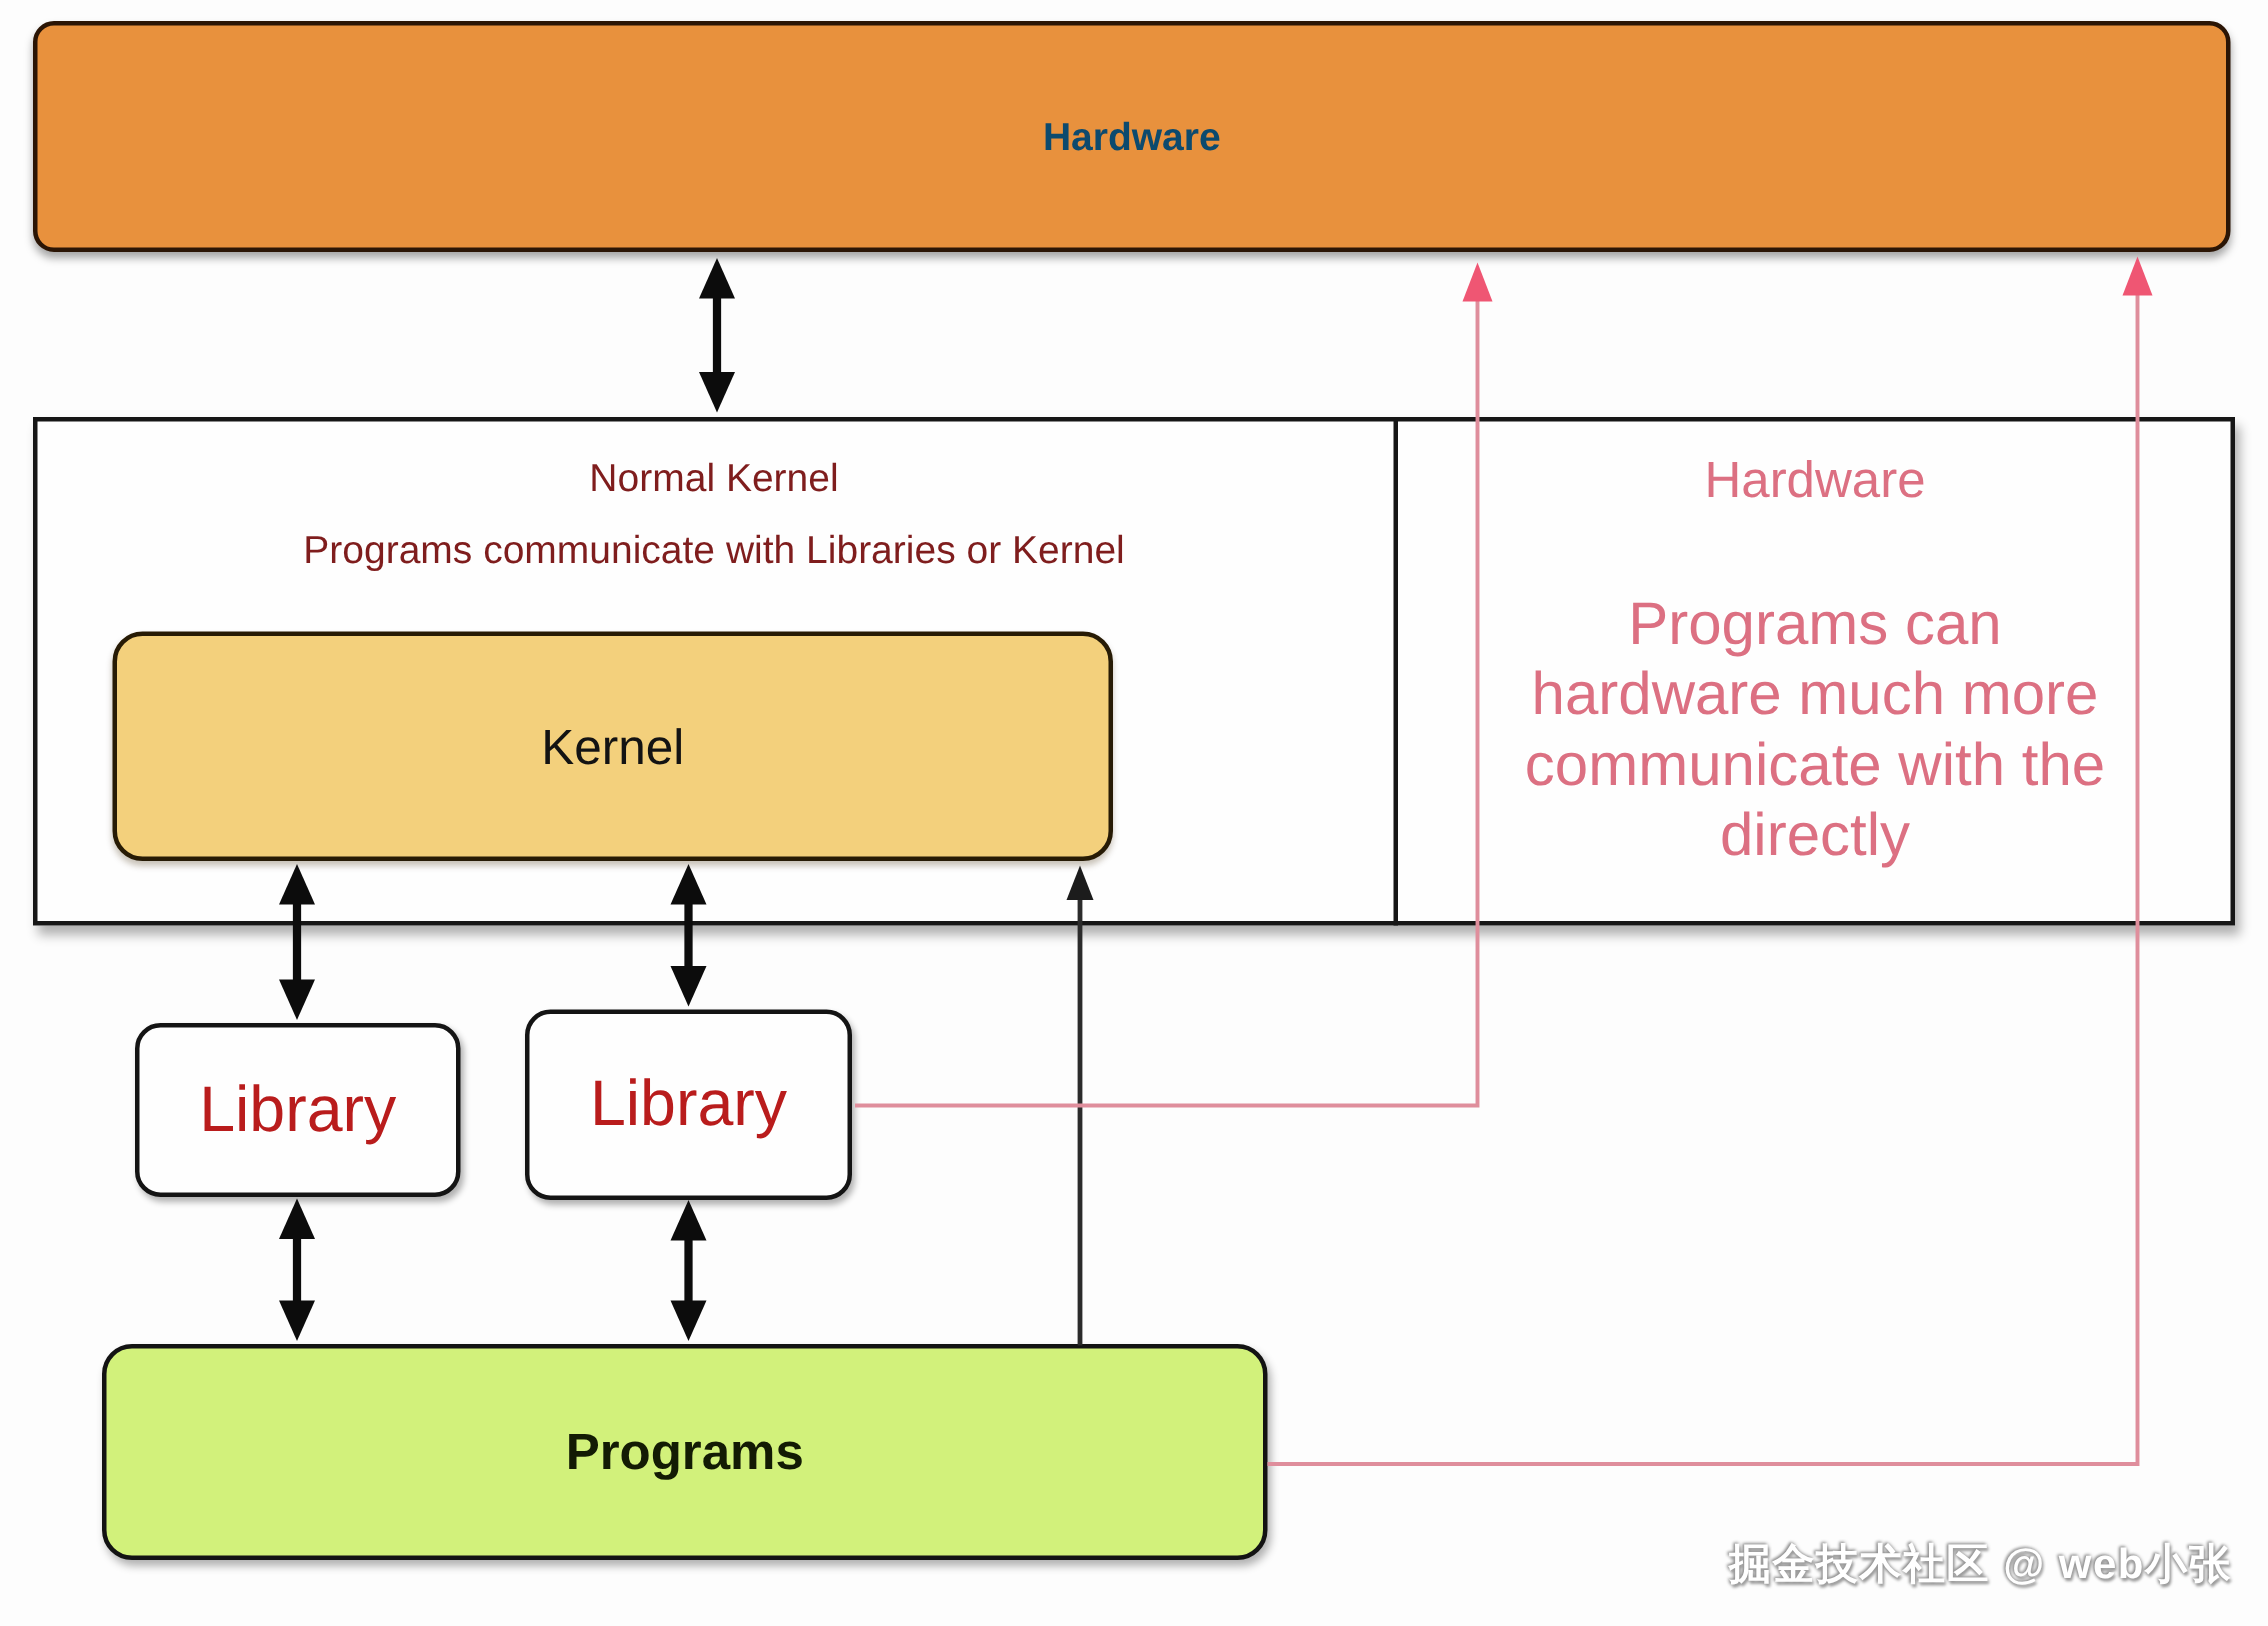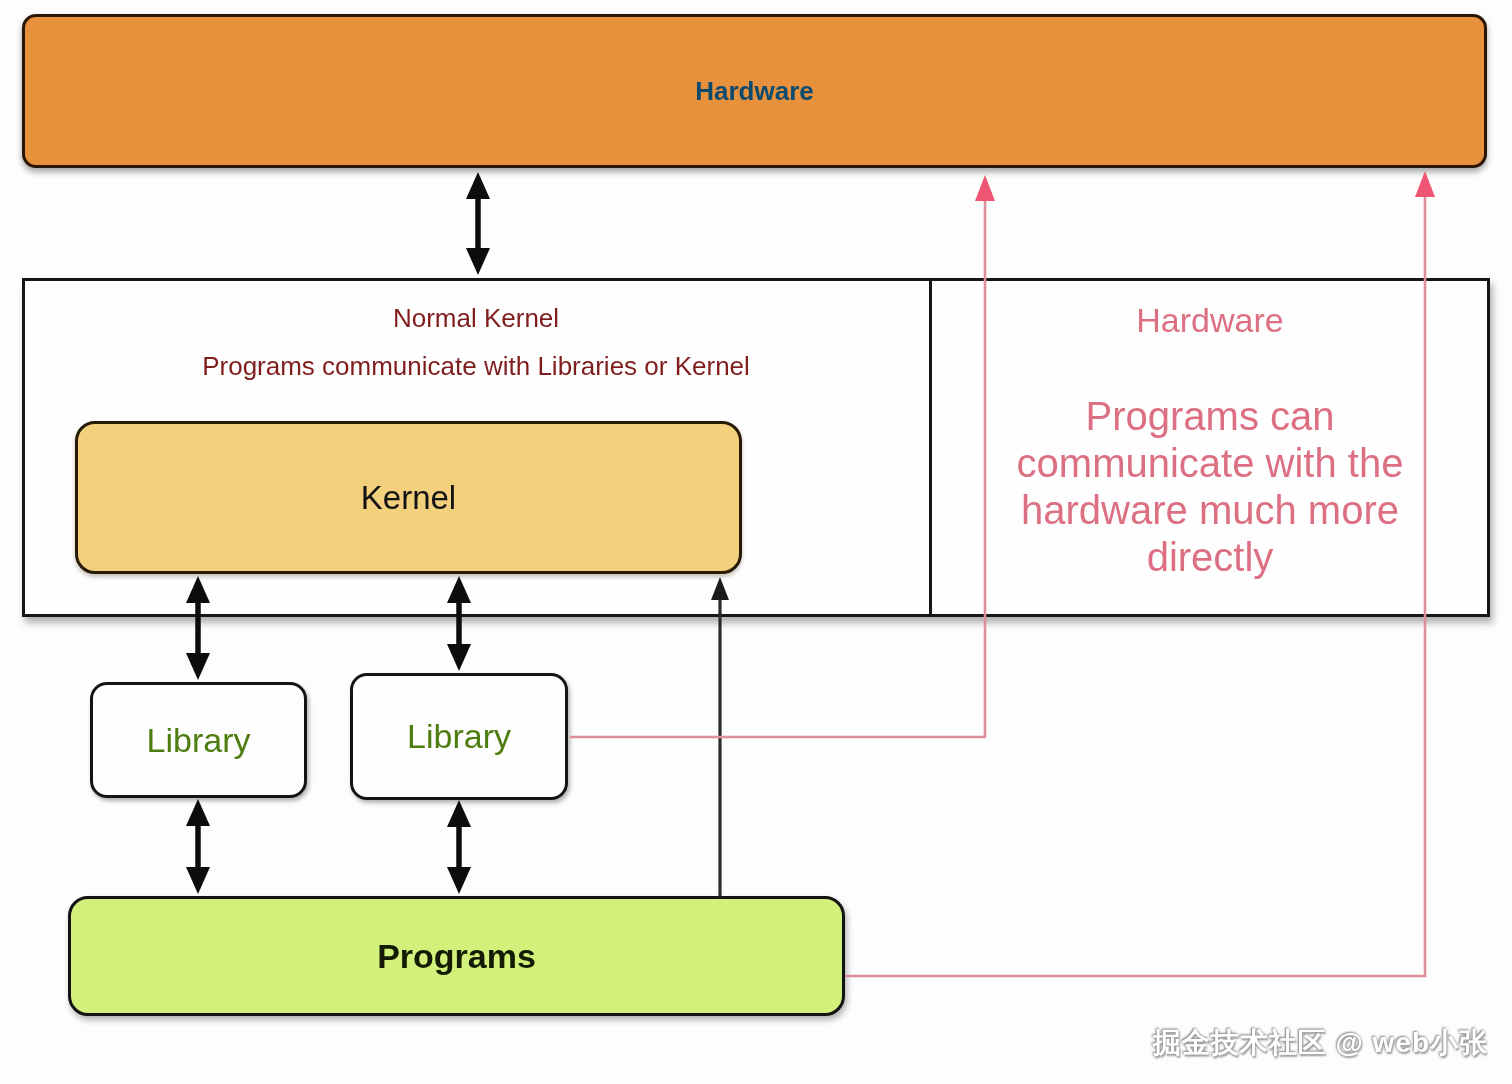--- a/index.html
+++ b/index.html
@@ -43,26 +43,26 @@
     text-align:center;font-size:34px;color:var(--exokernel-text,#DC7082);
   }
   .exo-body{
     position:absolute;left:990px;top:393px;width:440px;
     text-align:center;font-size:40px;line-height:47px;
     color:var(--exokernel-text,#DC7082);
   }
   .library{
     background:#fefefe;border:3px solid #141414;border-radius:17px;
     box-shadow:2px 3px 4px rgba(0,0,0,.30);
-    font-size:34px;color:#4d7c0f;
+    font-size:43px;color:#b91c1c;
   }
   .library.left{left:90px;top:682px;width:217px;height:116px;}
   .library.right{left:350px;top:673px;width:218px;height:127px;}
   .programs{
-    left:68px;top:896px;width:777px;height:120px;
+    left:68px;top:896px;width:777px;height:144px;
     background:var(--programs-fill,#D2F17B);
     border:3px solid #131313;border-radius:20px;
     box-shadow:2px 4px 6px rgba(0,0,0,.30);
     font-size:34px;font-weight:700;color:#131b04;justify-content:center;
   }
   .arrow-layer{
     position:absolute;left:0;top:0;width:1512px;height:1084px;
     pointer-events:none;
   }
   .dbl{stroke:#0c0c0c;stroke-width:5.5px;}
@@ -95,22 +95,22 @@
     <div>Programs communicate with Libraries or Kernel</div>
   </div>
 
   <div class="box kernel">
     <span>Kernel</span>
   </div>
 
   <div class="exo-title">Hardware</div>
   <div class="exo-body">
     <div>Programs can</div>
+    <div>hardware much more</div>
     <div>communicate with the</div>
-    <div>hardware much more</div>
     <div>directly</div>
   </div>
 
   <div class="box library left">
     <span>Library</span>
   </div>
   <div class="box library right">
     <span>Library</span>
   </div>
 

